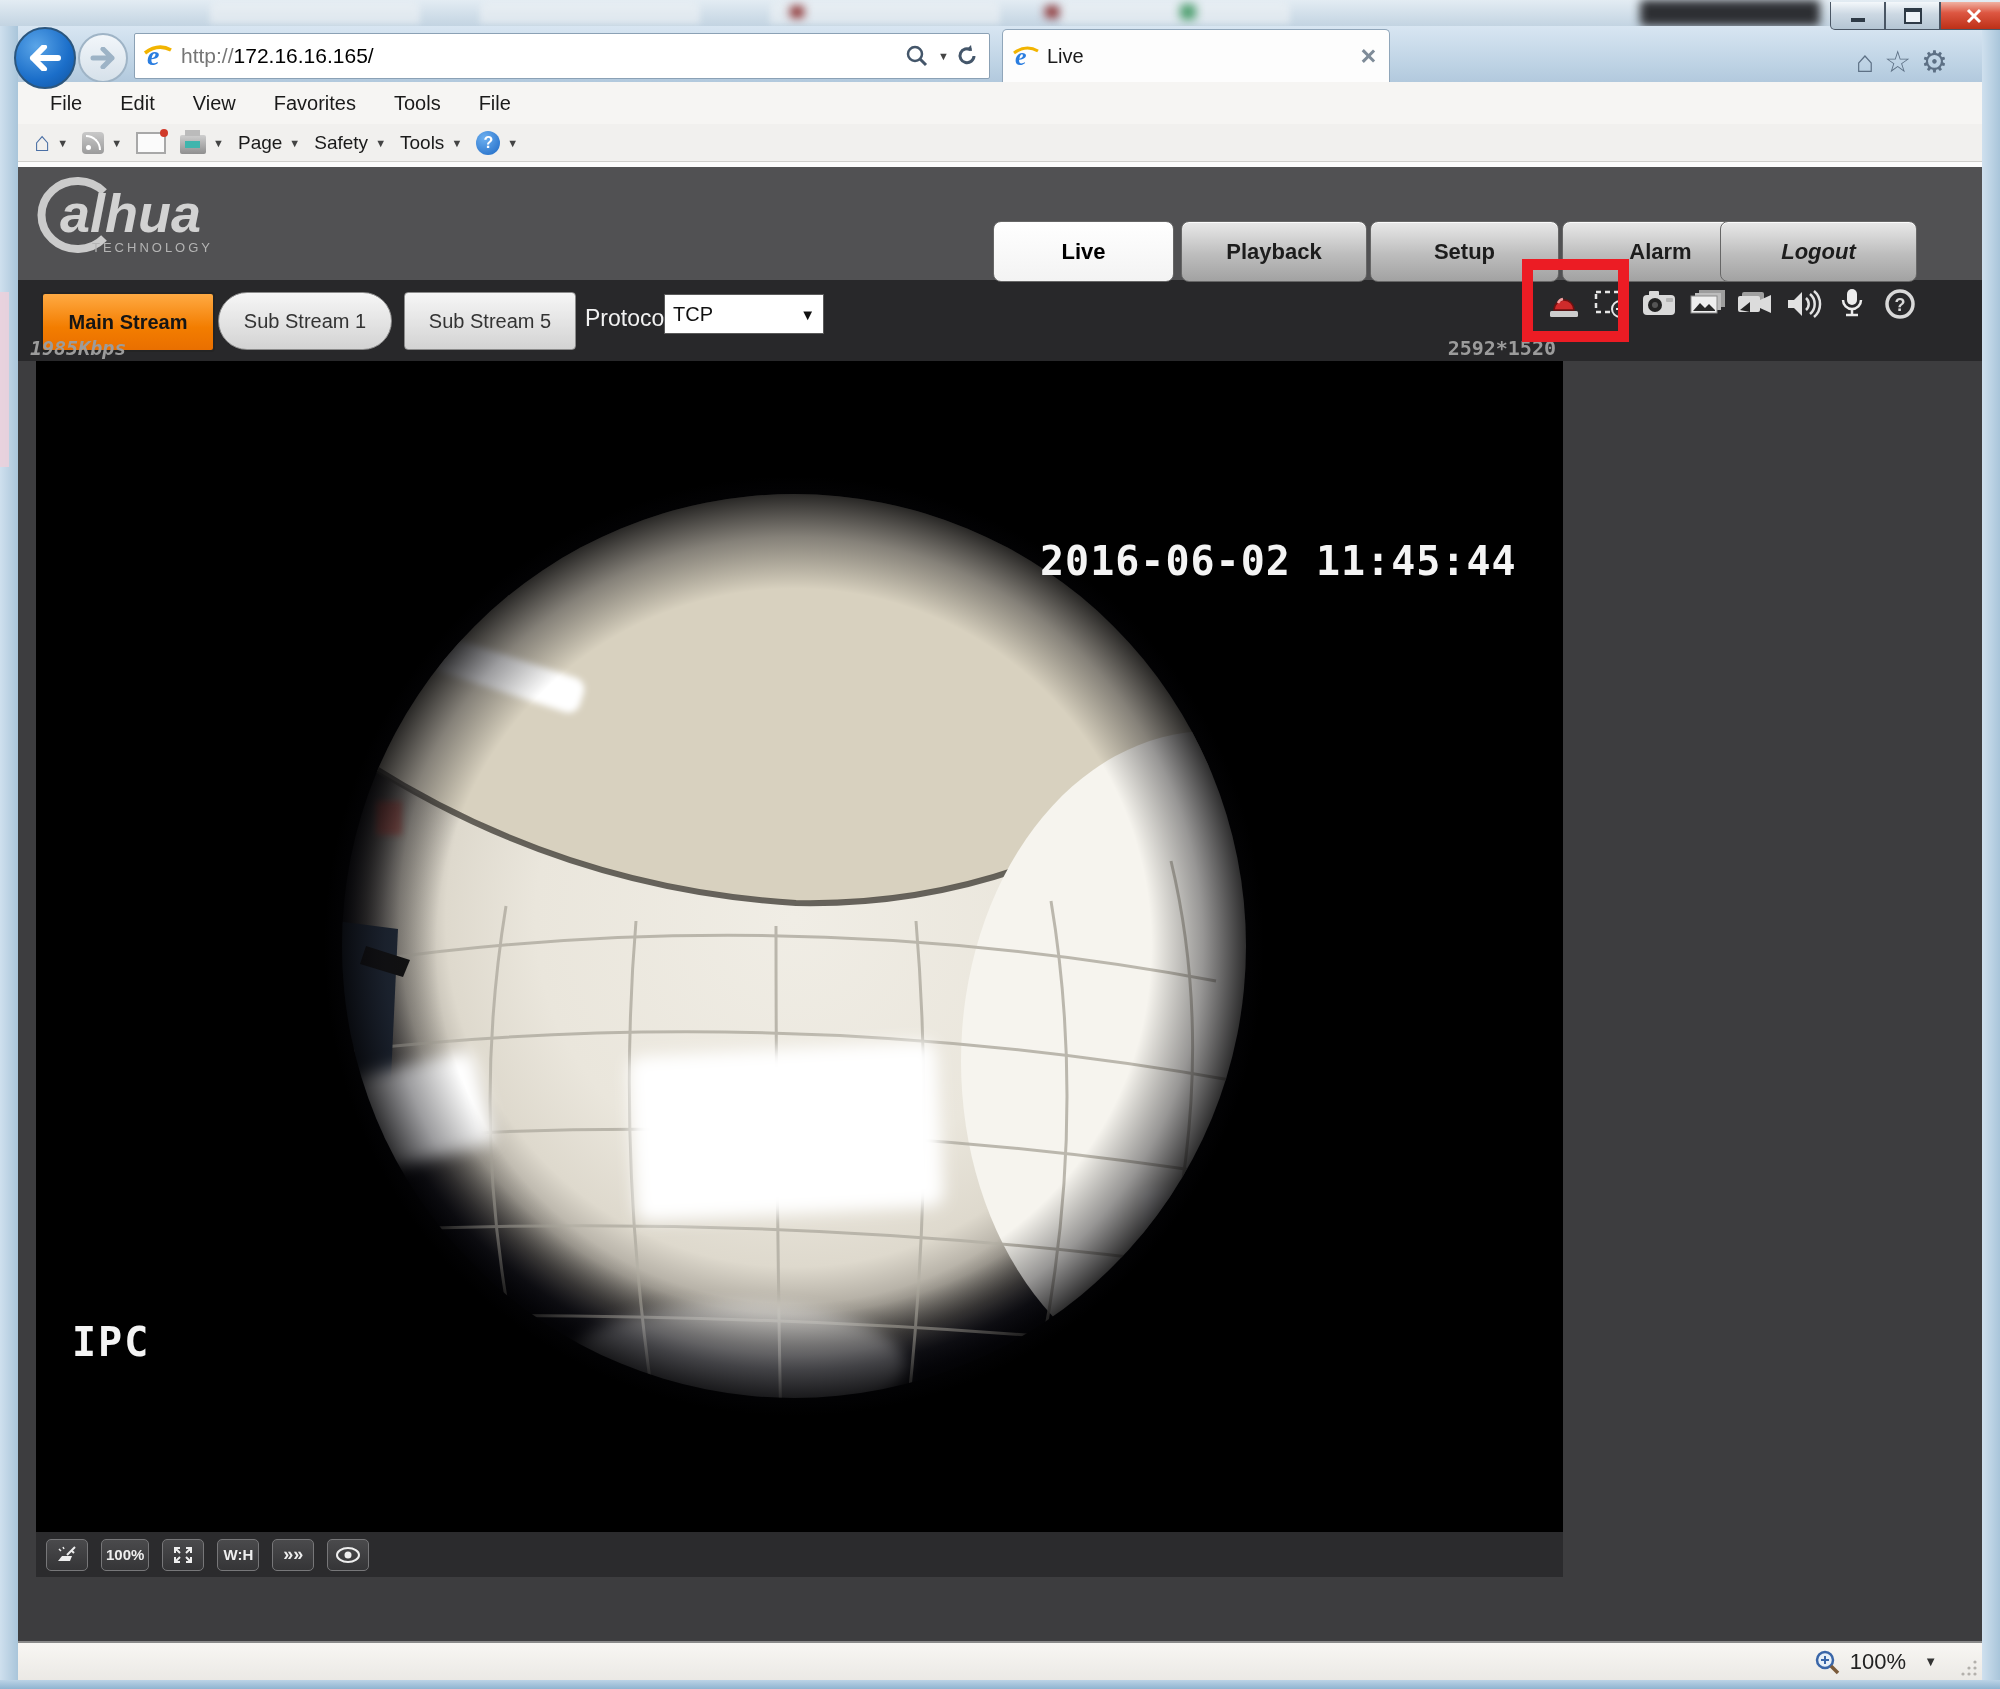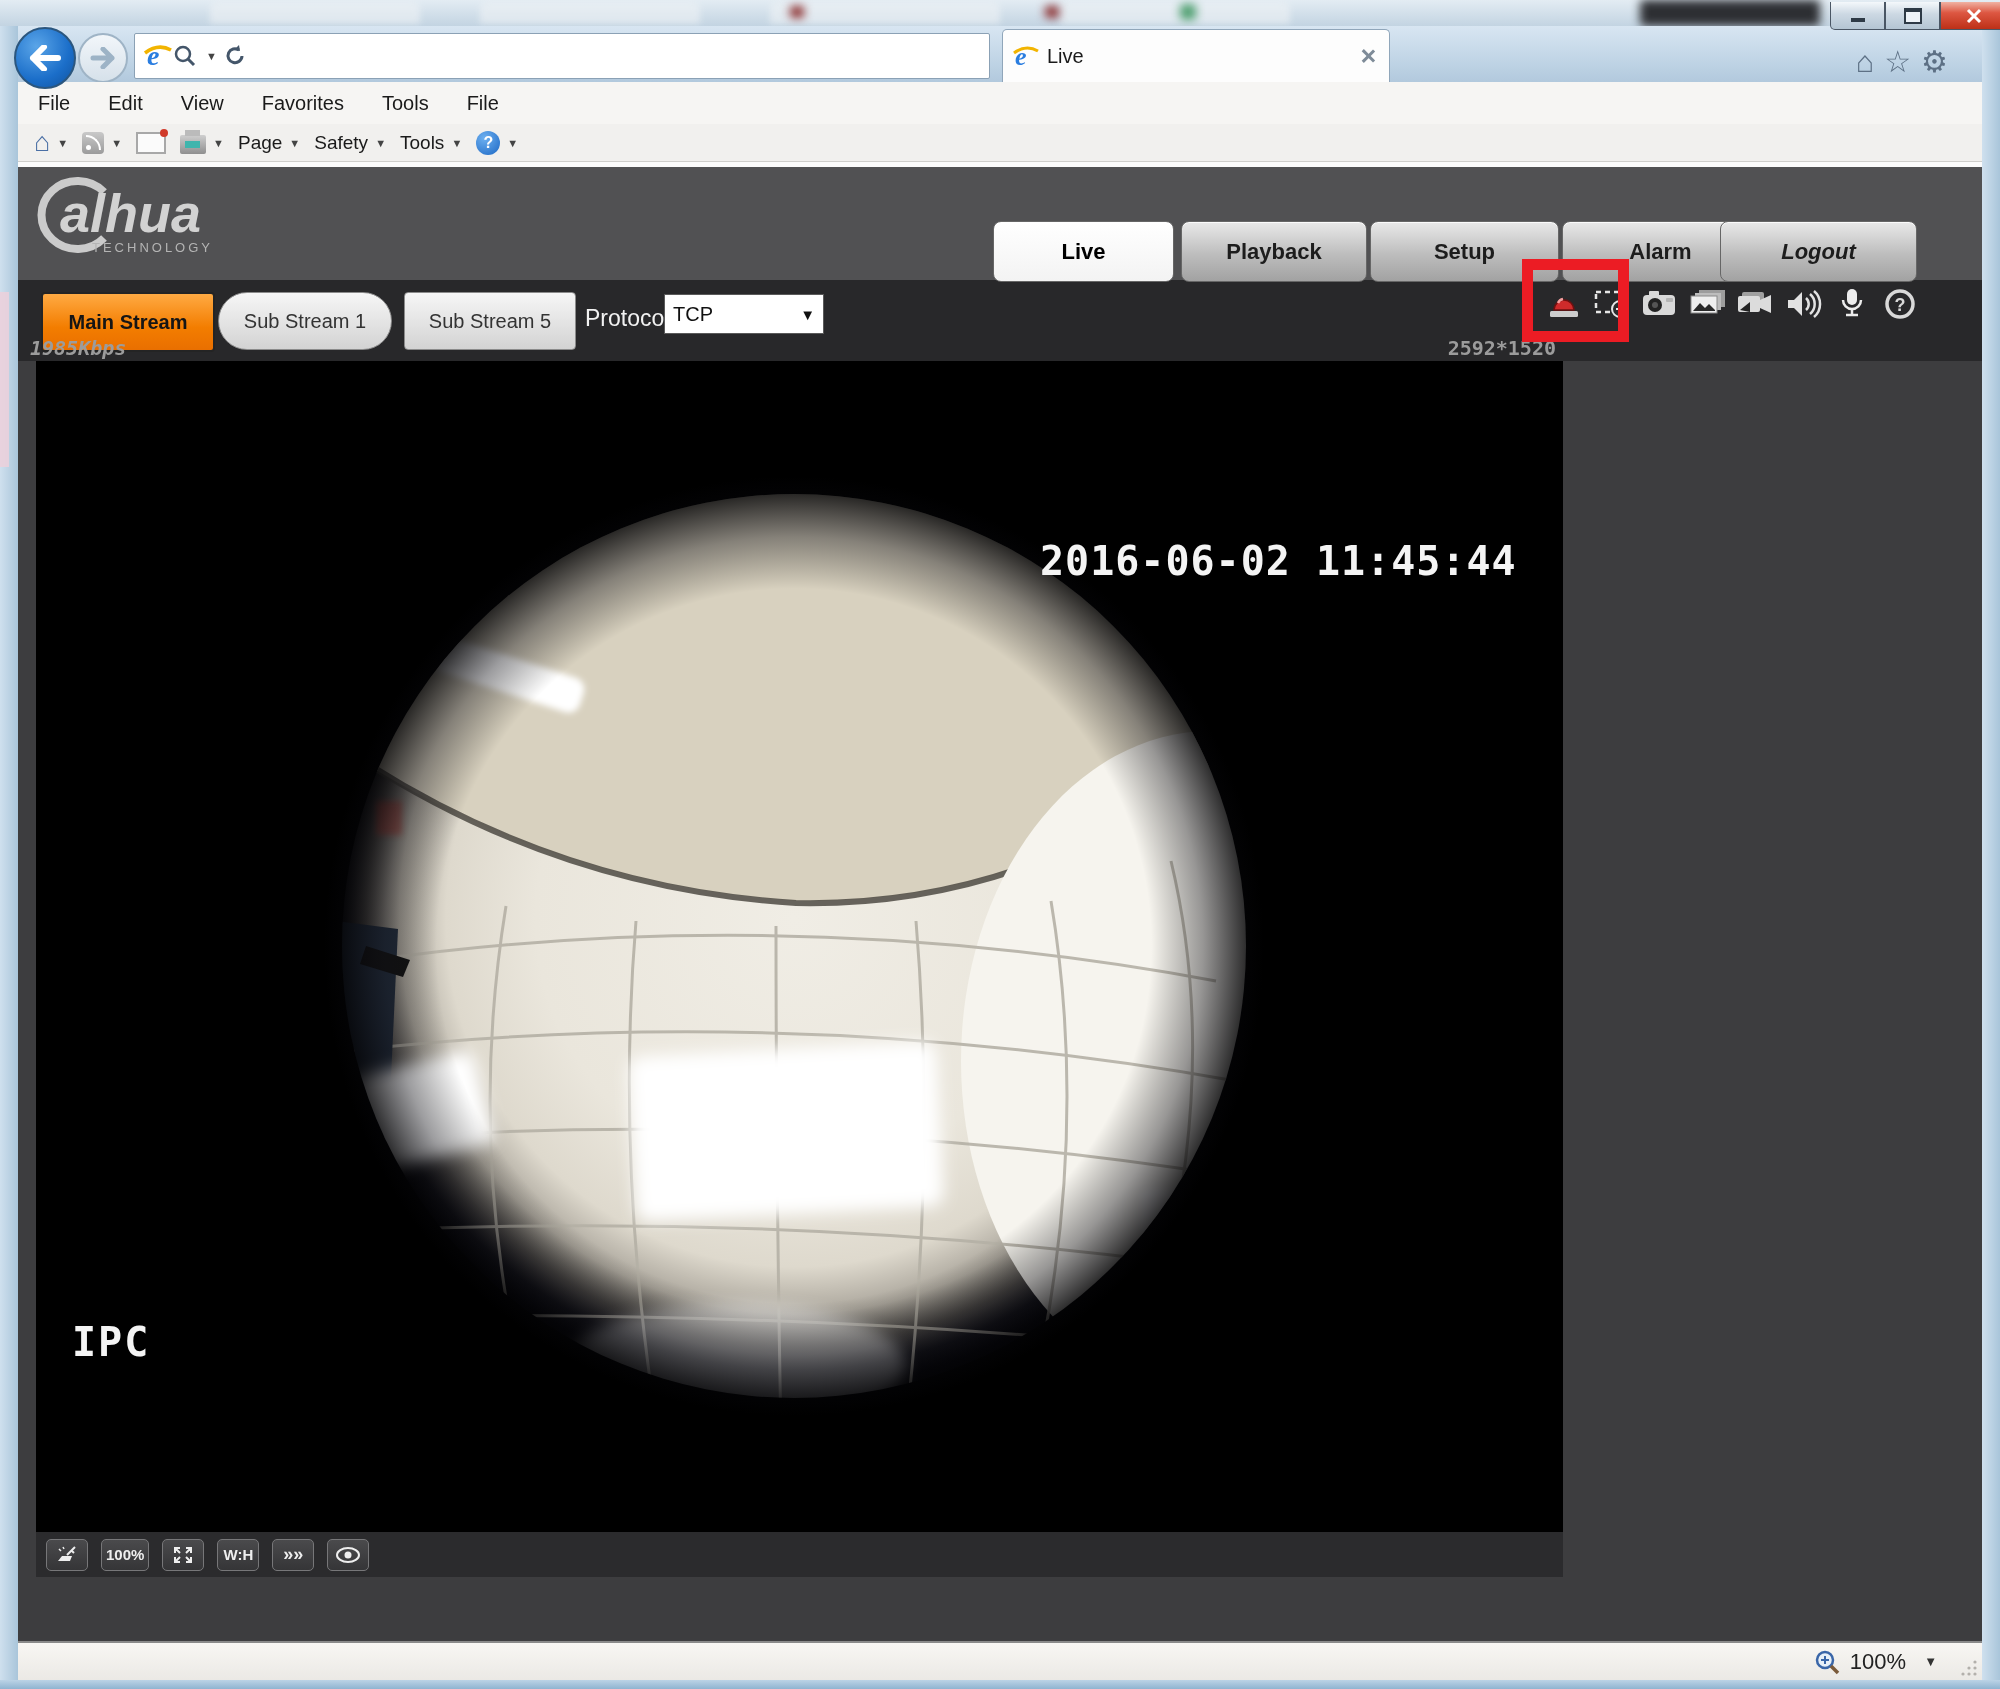--- a/index.html
+++ b/index.html
@@ -42,21 +42,21 @@
     display:flex;align-items:center;padding:0 10px;box-sizing:border-box;}
   #live-tab .title{font-size:20px;color:#1a1a1a;margin-left:8px;flex:1;}
   .tab-close{width:22px;height:22px;position:relative;}
   .tab-close::before,.tab-close::after{content:"";position:absolute;left:10px;top:3px;
     width:2.5px;height:16px;background:#7e8b98;}
   .tab-close::before{transform:rotate(45deg);} .tab-close::after{transform:rotate(-45deg);}
   #quick-icons{left:1856px;top:44px;display:flex;gap:10px;align-items:center;
     color:#5d7085;font-size:30px;}
   
   #menu-bar{left:18px;top:82px;width:1964px;height:42px;background:#f6f5f3;
-    display:flex;align-items:center;gap:38px;padding-left:20px;box-sizing:border-box;
+    display:flex;align-items:center;gap:38px;padding-left:32px;box-sizing:border-box;
     font-size:20px;color:#1a1a1a;}
   #cmd-bar{left:18px;top:124px;width:1964px;height:38px;background:#f1f0ee;
     border-bottom:1px solid #cfcecb;display:flex;align-items:center;gap:14px;
     padding-left:16px;box-sizing:border-box;font-size:19px;color:#1a1a1a;}
   .drop{font-size:11px;color:#444;margin-left:3px;}
   .cmd-item{display:flex;align-items:center;gap:4px;}
   .env{width:26px;height:18px;background:#fbfbfb;border:2px solid #a8a8a8;position:relative;}
   .env::after{content:"";position:absolute;right:-4px;top:-5px;width:8px;height:8px;
     border-radius:50%;background:#d03a2a;}
   .rss{width:22px;height:22px;border-radius:4px;background:linear-gradient(#c9c9c9,#9b9b9b);
@@ -162,20 +162,21 @@
     <svg width="28" height="22">
       <path d="M14 2 L23 11 L14 20 M23 11 H4" stroke="#9db3c6" stroke-width="5" fill="none" stroke-linecap="round" stroke-linejoin="round"></path>
     </svg>
   </div>
 
   <div id="addr-bar" class="abs">
     <svg width="30" height="30" style="margin-left:8px">
       <text x="4" y="24" font-size="28" font-style="italic" font-weight="bold" fill="#2a7de0" font-family="Liberation Serif,serif">e</text>
       <path d="M2 12 Q15 2 28 9" stroke="#f2b400" stroke-width="3.5" fill="none"></path>
     </svg>
+    <div id="addr-url"><span class="proto">http://</span><span>172.16.16.165/</span></div>
     <div class="addr-icons">
       <svg width="24" height="24">
         <circle cx="10" cy="10" r="7" fill="none" stroke="#44566a" stroke-width="2.5"></circle>
         <path d="M15 15 L21 21" stroke="#44566a" stroke-width="3"></path>
       </svg>
       <span class="drop">▼</span>
       <svg width="24" height="24">
         <path d="M19 12 a7 7 0 1 1 -3-6" fill="none" stroke="#44566a" stroke-width="3"></path>
         <path d="M16 1 L17 7 L11 6 Z" fill="#44566a"></path>
       </svg>

